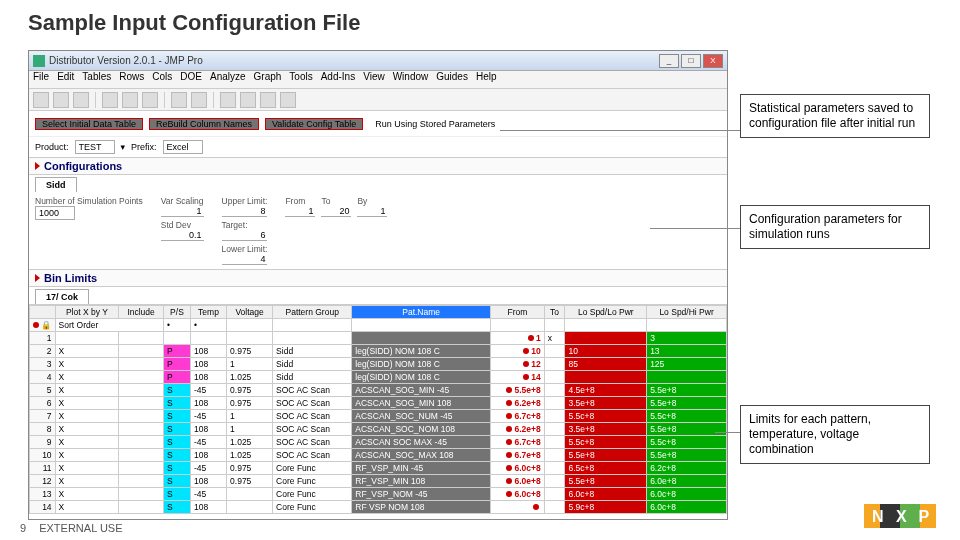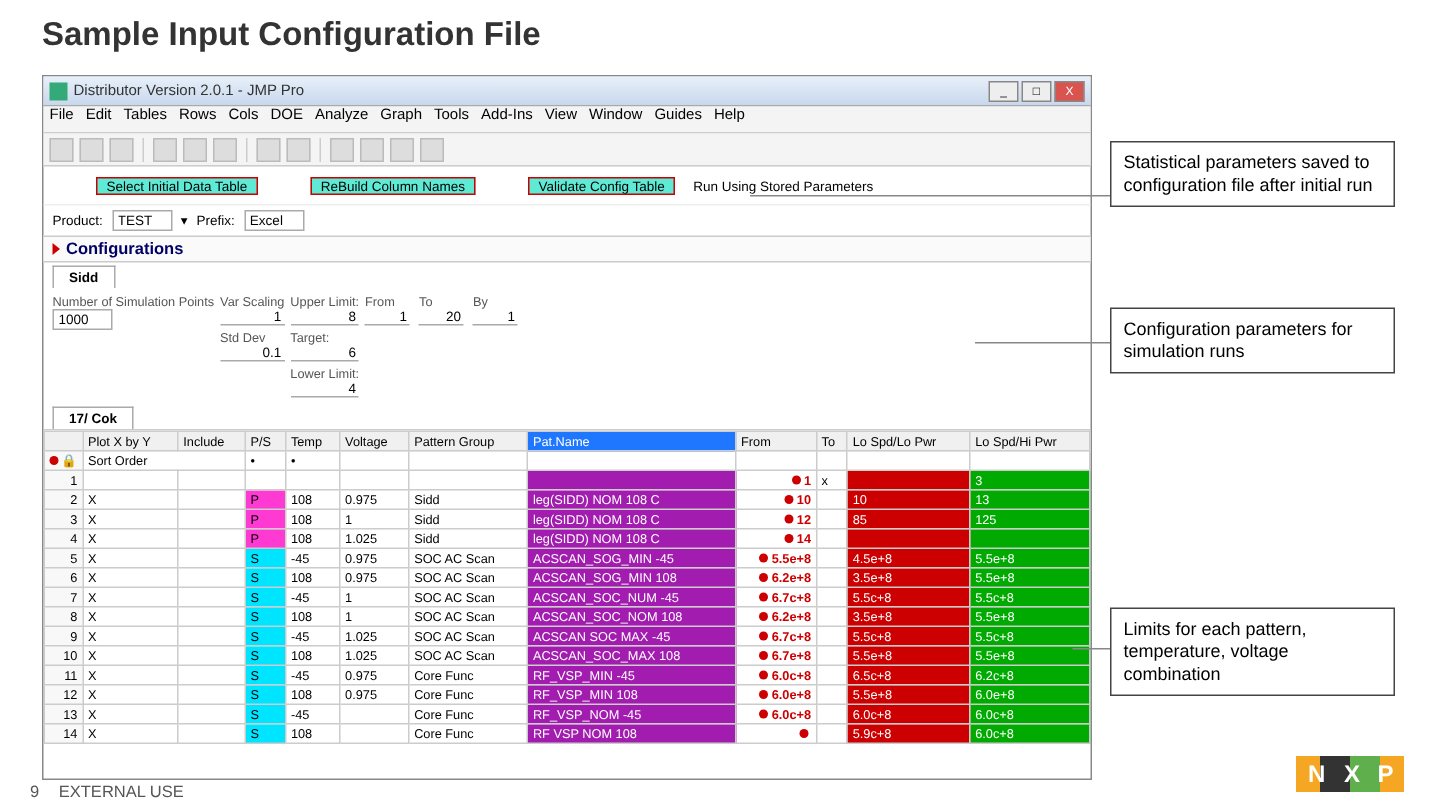--- a/index.html
+++ b/index.html
@@ -10,42 +10,42 @@
 .titlebar-icon { width:12px; height:12px; background:#3a7; margin-right:4px; }
 .titlebar-text { font-size:10px; flex:1; color:#333; }
 .win-btn { width:20px; height:14px; border:1px solid #888; margin-left:2px; background:#eee; font-size:8px; text-align:center; line-height:12px; }
 .win-btn.close { background:#d9534f; color:#fff; }
 .menubar { height:18px; background:#f4f4f4; display:flex; align-items:flex-start; padding:0 4px; border-bottom:1px solid #ccc; font-size:10px; }
 .menubar span { margin-right:8px; cursor:pointer; }
 .toolbar { height:22px; background:#f4f4f4; border-bottom:1px solid #ccc; display:flex; align-items:center; padding:0 4px; gap:4px; }
 .tool-ico { width:16px; height:16px; background:#ddd; border:1px solid #bbb; }
 .tool-sep { width:1px; height:16px; background:#ccc; margin:0 2px; }
 .btnrow { height:26px; display:flex; align-items:center; padding:2px 6px; gap:6px; border-bottom:1px solid #eee; }
-.redbtn { border:1.5px solid #c00; padding:0 6px; font-size:9px; background:#5eead4; cursor:pointer;margin-left:29px; }
+.redbtn { border:1.5px solid #c00; padding:0 6px; font-size:9px; background:#737373; cursor:pointer; }
 .plain-btn { padding:2px 6px; font-size:9px; background:#fff; border:none; }
 .prodrow { height:20px; display:flex; align-items:center; padding:0 6px; gap:6px; font-size:9px; }
 .input-sm { border:1px solid #aaa; padding:1px 3px; font-size:9px; width:40px; }
 .section-hdr { background:#fafafa; border-top:1px solid #ccc; border-bottom:1px solid #ccc; padding:2px 6px; font-size:11px; font-weight:bold; color:#006; display:flex; align-items:center; gap:4px; }
 .tri { display:inline-block; width:0; height:0; border-top:4px solid transparent; border-bottom:4px solid transparent; border-left:5px solid #c00; }
-.config-body { padding:4px 6px; display:flex; gap:4px; font-size:9px; flex-wrap:wrap; }
+.config-body { padding:4px 6px; display:flex; gap:18px; font-size:9px; flex-wrap:wrap; }
 .cfg-col { display:flex; flex-direction:column; gap:3px; }
 .cfg-field { display:flex; flex-direction:column; }
 .cfg-field label { color:#555; font-size:8.5px; }
 .cfg-field .val { border-bottom:1px solid #aaa; min-width:30px; padding:0 2px; text-align:right; }
 .tabs { display:flex; padding:2px 6px 0 6px; gap:2px; }
 .tab { border:1px solid #aaa; border-bottom:none; padding:2px 10px; font-size:9px; background:#eee; }
 .tab.active { background:#fff; font-weight:bold; }
 .table-wrap { border-top:1px solid #ccc; overflow:hidden; }
 table { border-collapse:collapse; width:100%; font-size:8.5px; }
 th, td { border:1px solid #ccc; padding:1px 3px; white-space:nowrap; text-align:left; }
-th { background:#f0f0f0; font-weight:normal; }
+th { background:#f0f0f0; font-weight:normal;text-align:center; }
 td.rownum { background:#f8f8f8; text-align:right; width:22px; }
 .ps-P { background:#ff3ad3; }
 .ps-S { background:#00e5ff; }
-.pat { background:#a21caf; color:#fff; }
+.pat { background:#737373; color:#fff; }
 .from-red { color:#c00; font-weight:bold; text-align:right; }
 .lo1 { background:#c00; color:#fff; }
 .lo2 { background:#0a0; color:#fff; }
 .dot { display:inline-block; width:6px; height:6px; border-radius:50%; background:#c00; margin-right:2px; }
 .callout { position:absolute; border:1px solid #444; background:#fff; padding:6px 8px; font-size:12px; line-height:1.25; width:190px; }
 .callout-line { position:absolute; background:#888; height:1px; }
 .footer { position:absolute; bottom:6px; left:20px; font-size:11px; color:#555; }
 .page-num { margin-right:10px; }
 .logo { position:absolute; right:16px; bottom:4px; width:80px; height:40px; }
 .logo svg { width:100%; height:100%; }
@@ -166,20 +166,24 @@
             <span class="val">20</span>
           </div>
         <div class="cfg-field">
             <label>By</label>
             <span class="val">1</span>
           </div>
       </div>
     </div>
   </div>
 
+  <div class="section-hdr">
+    <span class="tri"></span>
+    <span>Bin Limits</span>
+  </div>
   <div class="tabs">
     <div class="tab active">17/ Cok</div>
   </div>
 
   <div class="table-wrap">
     <table>
       <thead>
           <tr id="hdr-row">
             <th></th>
             <th>Plot X by Y</th>

